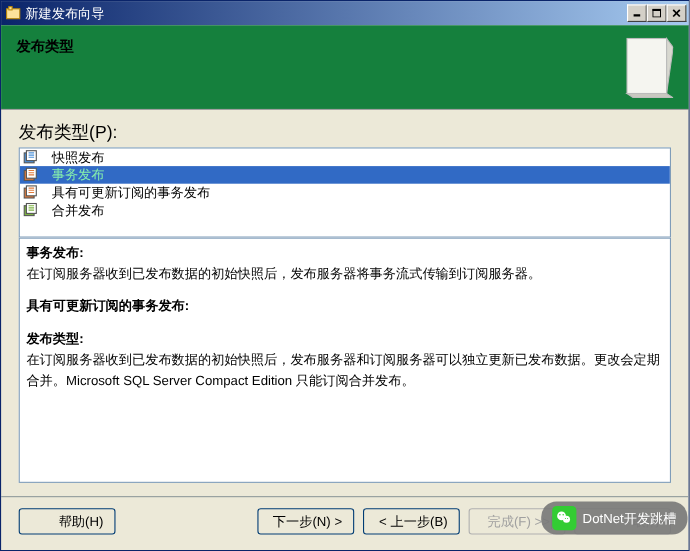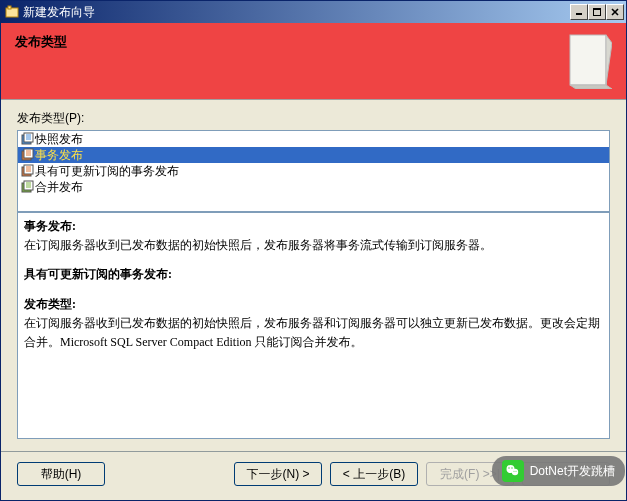--- a/index.html
+++ b/index.html
@@ -3,39 +3,39 @@
 <meta charset="utf-8">
 <style>
 * { box-sizing: border-box; margin: 0; padding: 0; }
 body { font-family: "Microsoft YaHei", SimSun, Tahoma, sans-serif; font-size: 12px; background: #888; overflow: hidden; }
 .window { width: 627px; height: 501px; background: #ECE9D8; display: flex; flex-direction: column; border: 1px solid #0A246A; }
 .titlebar { height: 22px; background: linear-gradient(to right, #0A246A, #A6CAF0); color: #fff; display: flex; align-items: center; padding: 0 2px 0 4px; font-size: 12px; }
 .titlebar-icon { width: 14px; height: 14px; margin-right: 4px; display: flex; align-items: center; justify-content: center; }
 .titlebar-title { flex: 1; }
 .titlebar-btns { display: flex; gap: 0; }
 .tb-btn { width: 18px; height: 16px; background: #D4D0C8; border: 1px solid #fff; border-right-color: #404040; border-bottom-color: #404040; display: flex; align-items: center; justify-content: center; font-family: Arial; font-size: 10px; cursor: pointer; }
-.header { background: #ef4444; border-bottom: 1px solid #A0A0A0; padding: 10px 14px; display: flex; align-items: flex-start; gap: 10px; }
+.header { background: #15803d; border-bottom: 1px solid #A0A0A0; padding: 10px 14px; display: flex; align-items: flex-start; gap: 10px; }
 .header-text { flex: 1; }
 .header-title { font-size: 13px; font-weight: bold; margin-bottom: 4px; }
 .header-sub { font-size: 12px; margin-left: 16px; color: #000; }
 .header-graphic { width: 48px; height: 56px; }
 .content { flex: 1; padding: 10px 16px 6px 16px; display: flex; flex-direction: column; overflow: hidden; }
-.label { margin-bottom: 3px; font-size: 12px; }
+.label { margin-bottom: 3px; font-size: 16px; }
 .listbox { border: 1px solid #7F9DB9; background: #fff; height: 82px; overflow: auto; }
-.li { display: flex; align-items: center; height: 16px; padding: 0 3px; font-size: 12px; gap: 0; }
-.li.selected { background: #316AC5; color: #fde047; }
+.li { display: flex; align-items: center; height: 16px; padding: 0 3px; font-size: 12px; gap: 12px; }
+.li.selected { background: #316AC5; color: #86efac; }
 .li-icon { width: 14px; height: 14px; flex-shrink: 0; }
 .desc-label { margin-top: 14px; margin-bottom: 3px; }
 .descbox { border: 1px solid #7F9DB9; background: #fff; flex: 1; overflow-y: scroll; padding: 4px 6px; line-height: 1.6; font-size: 12px; position: relative; }
 .descbox b { font-weight: bold; }
-.descbox p { margin-bottom: 10px; font-family: Liberation Serif, serif; }
+.descbox p { margin-bottom: 10px; }
 .sep { border-top: 1px solid #919B9C; margin: 6px 0 0 0; }
 .footer { padding: 10px 16px 14px 16px; display: flex; align-items: center; gap: 8px; }
 .spacer { flex: 1; }
-.btn { min-width: 88px; height: 24px; background: #ECE9D8; border: 1px solid #003C74; border-radius: 3px; font-size: 12px; font-family: inherit; cursor: pointer; padding: 0 10px; }
+.btn { min-width: 88px; height: 24px; background: #ECE9D8; border: 1px solid #003C74; border-radius: 3px; font-size: 12px; font-family: inherit; cursor: pointer; padding: 0 10px; text-align: right; }
 .btn:disabled { color: #A0A0A0; border-color: #B0B0B0; cursor: default; }
 .overlay { position: absolute; right: 2px; bottom: 15px; display: flex; align-items: center; gap: 6px; background: rgba(120,120,120,0.9); color: #fff; padding: 4px 10px; border-radius: 14px; font-size: 12px; pointer-events: none; }
 .overlay-icon { width: 22px; height: 22px; background: #3C3; border-radius: 4px; display: flex; align-items: center; justify-content: center; color: #fff; font-size: 11px; }
 </style>
 </head>
 <body>
 
 <div class="window">
   <div class="titlebar">
     <span class="titlebar-icon">

